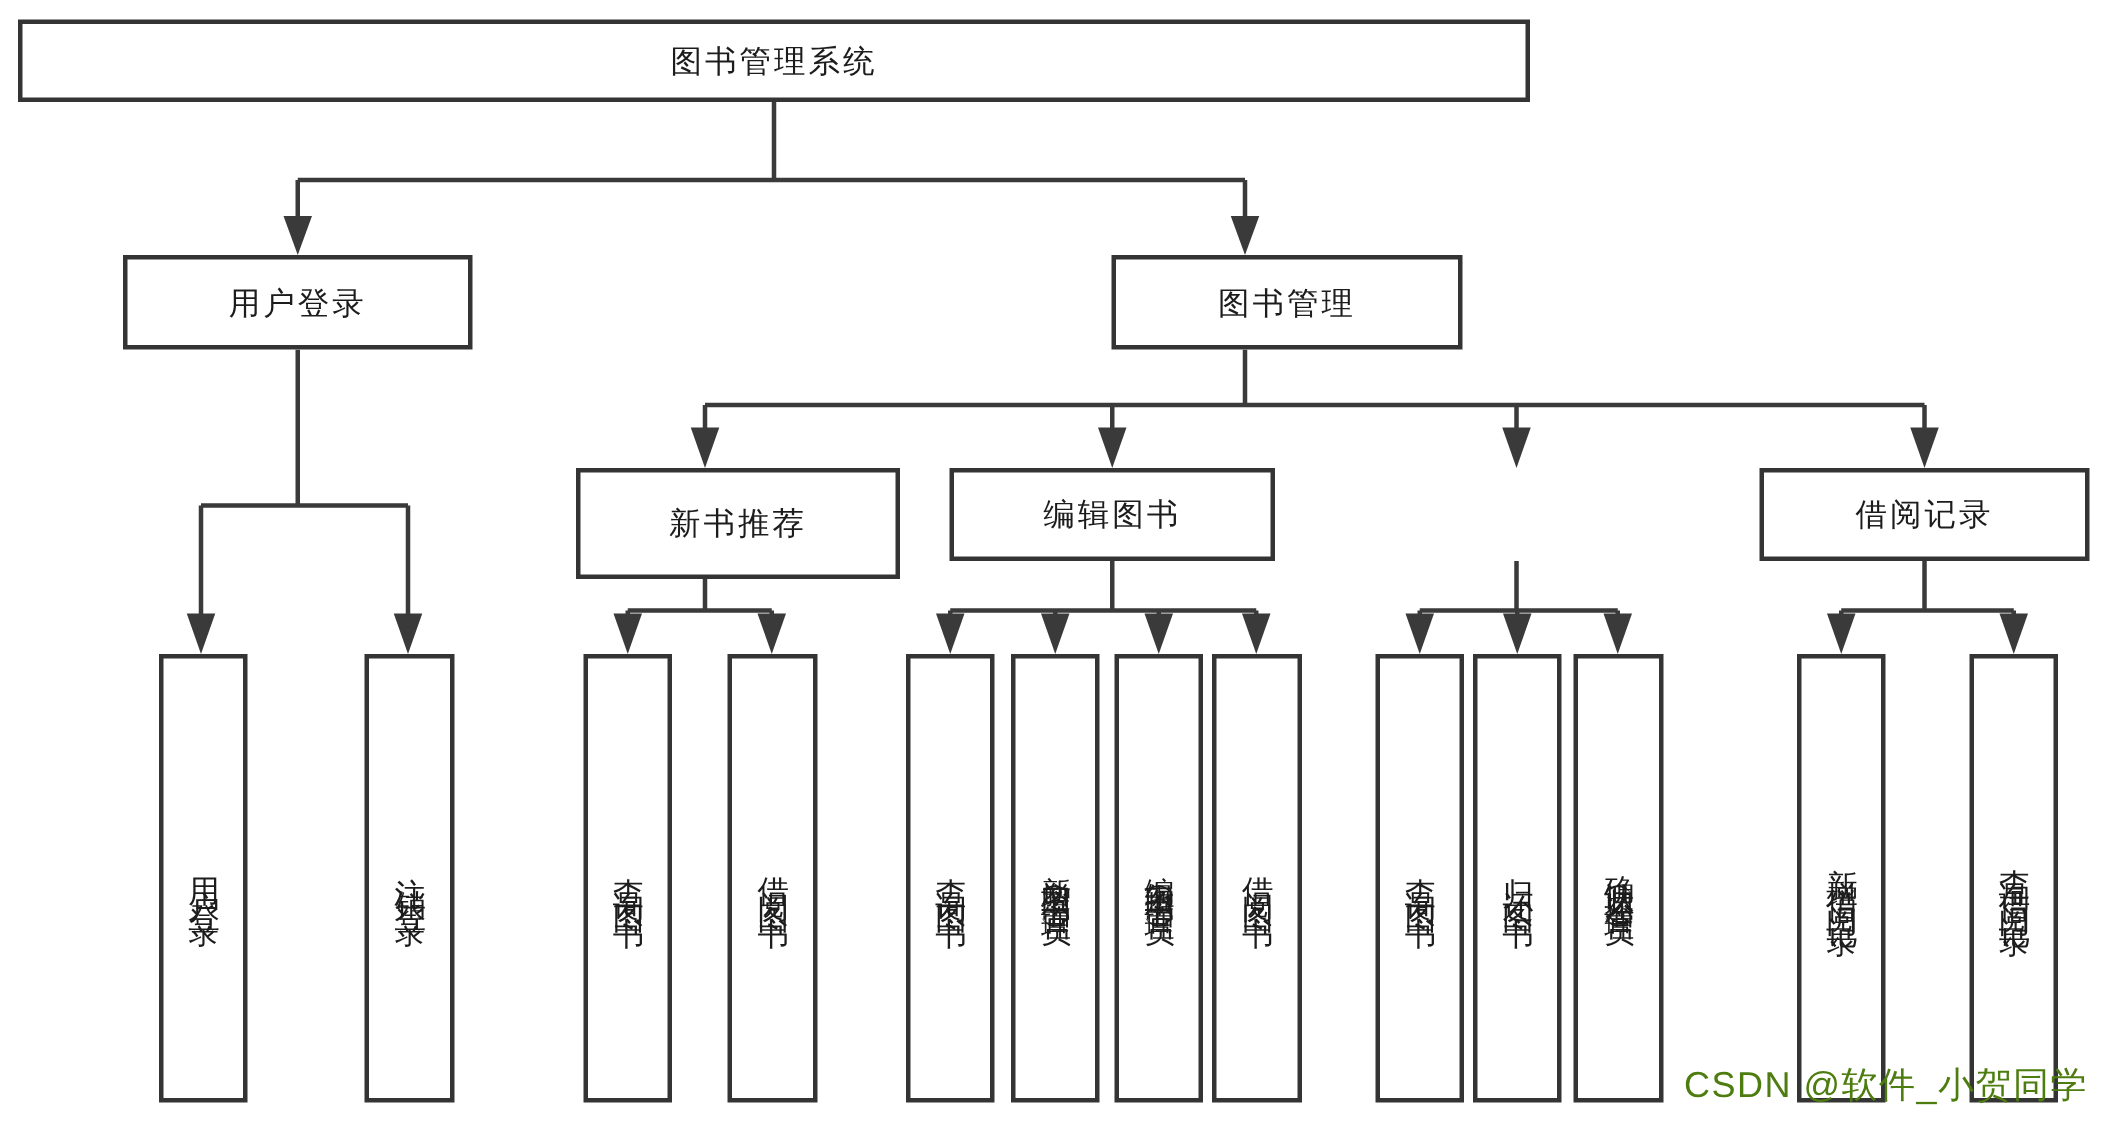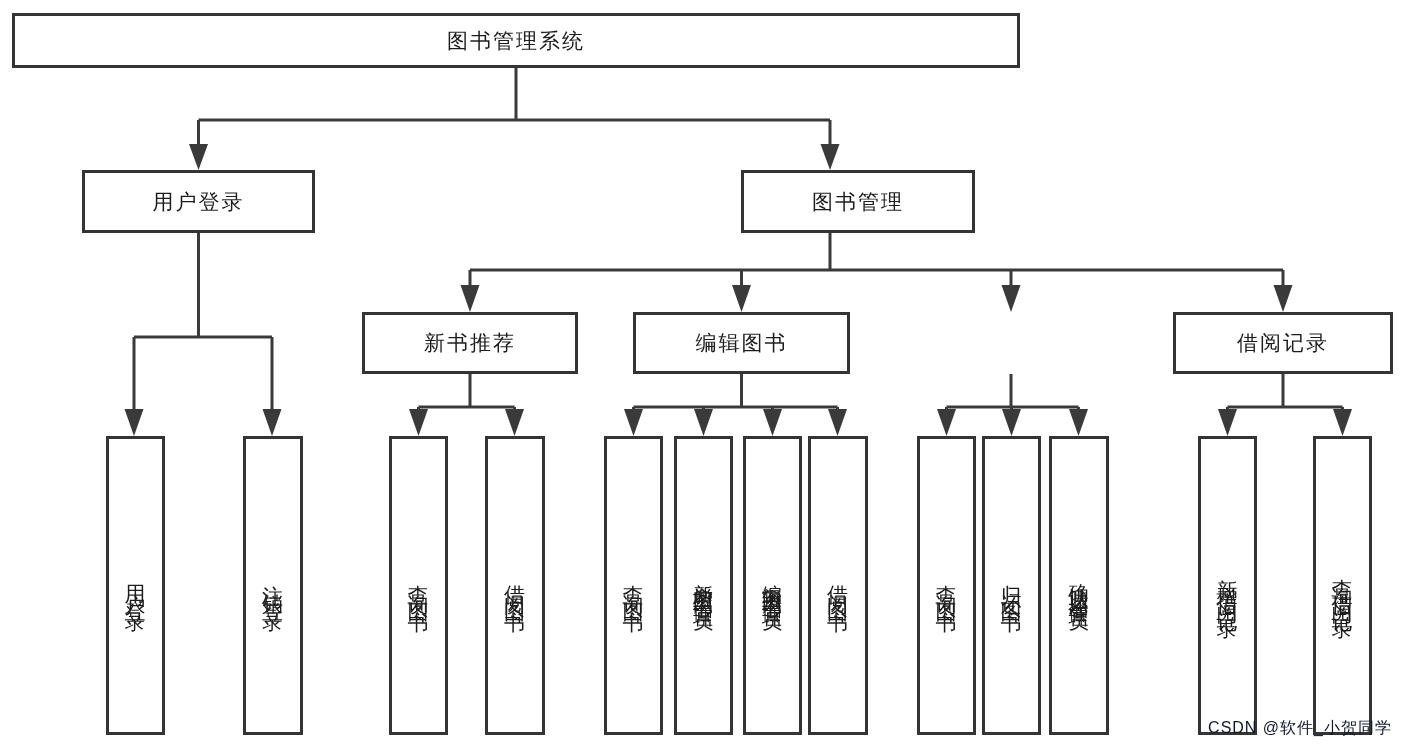--- a/index.html
+++ b/index.html
@@ -25,22 +25,22 @@
     writing-mode:vertical-rl;
     font-size:21px;
     letter-spacing:9px;
     line-height:1;
   }
   .v-node.mid span{letter-spacing:8px;}
   .v-node.long span{font-size:20px;letter-spacing:4px;}
   .watermark{
     position:absolute;
     right:13px;bottom:8px;
-    font-size:16px;
-    color:#0f172a;
+    font-size:24px;
+    color:#4d7c0f;
     letter-spacing:1px;
     z-index:5;
     white-space:nowrap;
   }
 </style>
 </head>
 <body>
 
 <div class="canvas">
 
@@ -91,21 +91,21 @@
     <span>图书管理系统</span>
   </div>
 
   <div class="node h-node" style="left:82px;top:170px;width:233px;height:63px;">
     <span>用户登录</span>
   </div>
   <div class="node h-node" style="left:713px;top:170px;width:234px;height:63px;margin-left:28px;">
     <span>图书管理</span>
   </div>
 
-  <div class="node h-node" style="left:362px;top:312px;width:216px;height:62px;">
+  <div class="node h-node" style="left:384px;top:312px;width:216px;height:74px;">
     <span>新书推荐</span>
   </div>
   <div class="node h-node" style="left:633px;top:312px;width:217px;height:62px;">
     <span>编辑图书</span>
   </div>
   <div class="node h-node" style="left:1173px;top:312px;width:220px;height:62px;">
     <span>借阅记录</span>
   </div>
 
   <div class="node v-node" style="left:106px;top:436px;width:59px;height:299px;">

